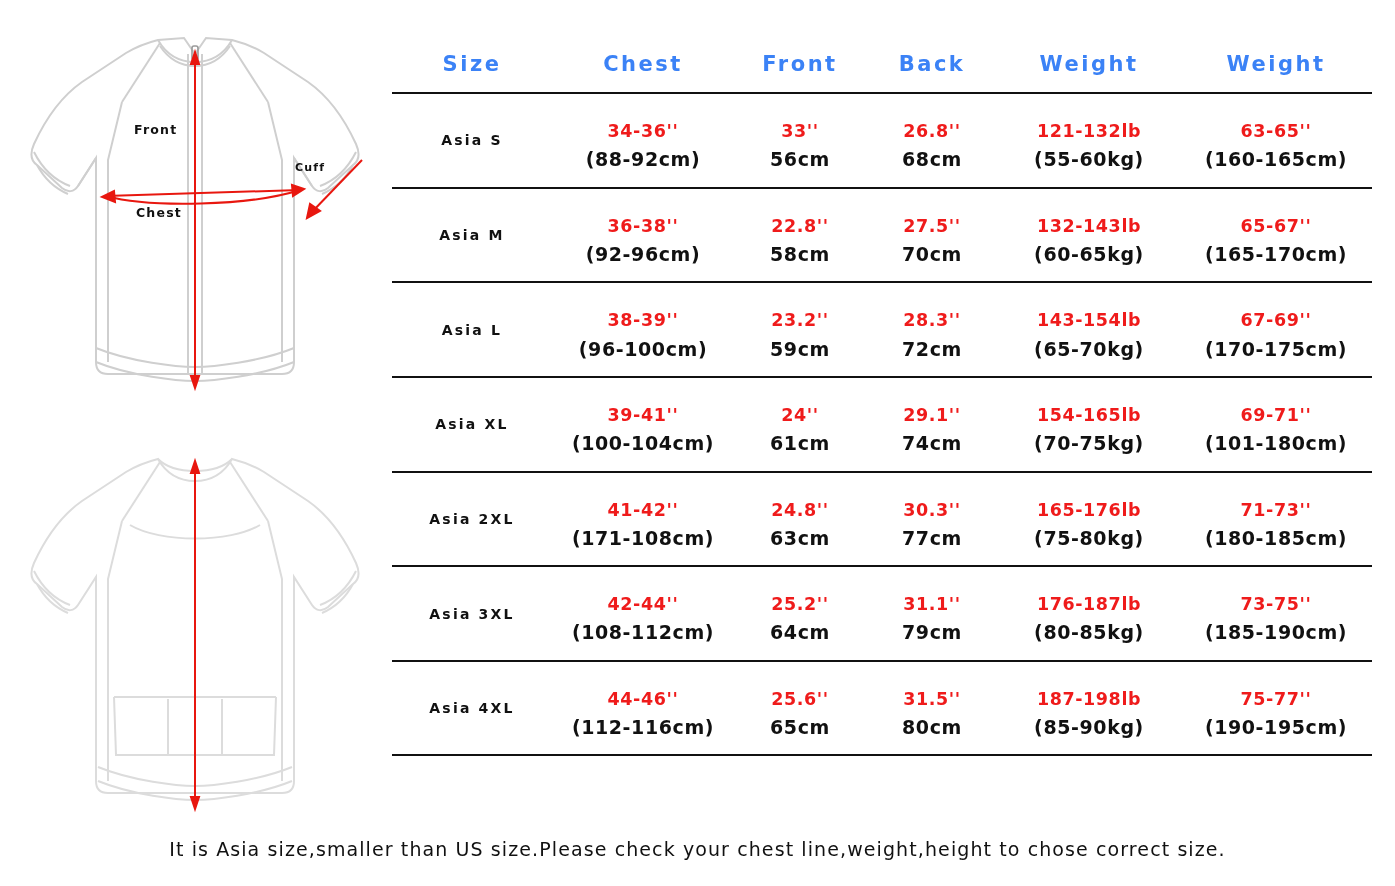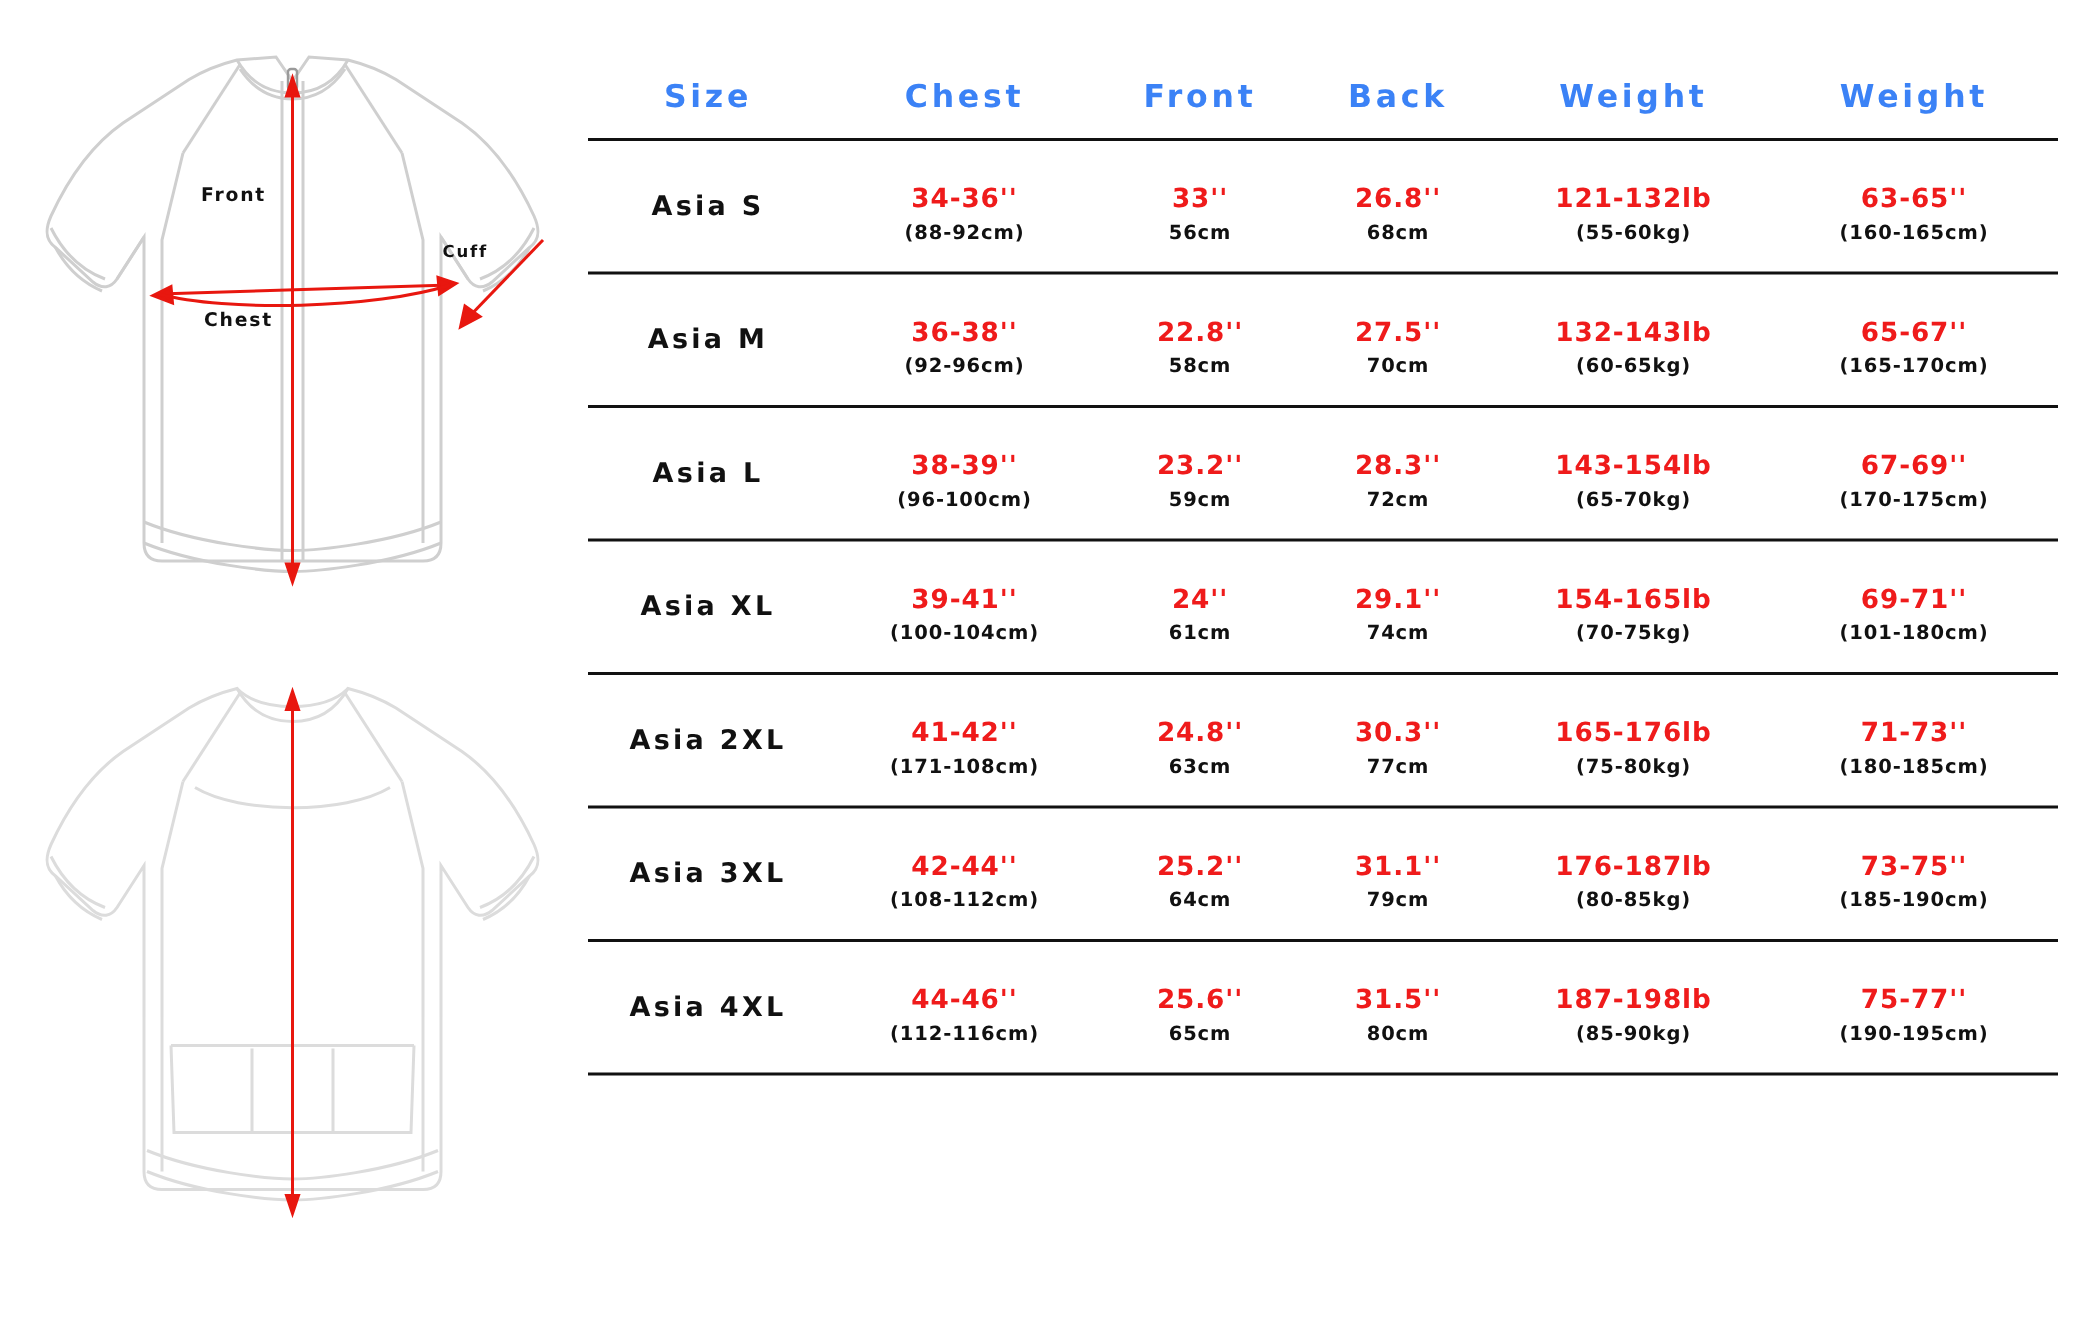--- a/index.html
+++ b/index.html
@@ -70,39 +70,39 @@
   #size-table tbody td {
     text-align: center;
     border-bottom: 2.5px solid #111;
     padding: 12px 0 12px 0;
     vertical-align: middle;
     height: 89px;
   }
   #size-table tbody tr:last-child td { border-bottom: 2.5px solid #111; }
 
   .cell-size {
-    font-size: 18px;
+    font-size: 14px;
     font-weight: bold;
     letter-spacing: 2.2px;
     color: #111;
   }
   .v-imp {
     display: block;
     color: #ef1b1b;
     font-weight: bold;
     font-size: 17.5px;
     letter-spacing: 0.6px;
     line-height: 1.5;
     margin-top: 12px;
   }
   .v-met {
     display: block;
     color: #111;
     font-weight: bold;
-    font-size: 13px;
+    font-size: 19px;
     letter-spacing: 0.6px;
     line-height: 1.6;
   }
 
   
   #footer-note {
     position: absolute;
     left: 0; top: 838px;
     width: 1395px;
     text-align: center;
@@ -411,14 +411,15 @@
           <span class="v-met">(85-90kg)</span>
         </td>
         <td>
           <span class="v-imp">75-77''</span>
           <span class="v-met">(190-195cm)</span>
         </td>
       </tr>
     </tbody>
   </table>
 
+  <div id="footer-note">It is Asia size,smaller than US size.Please check your chest line,weight,height to chose  correct size.</div>
 
 </div>
 
 </body></html>

